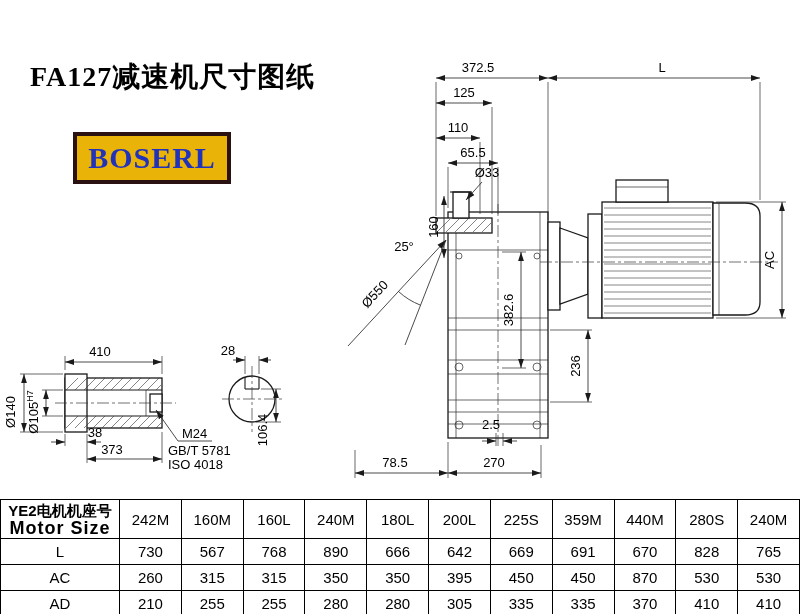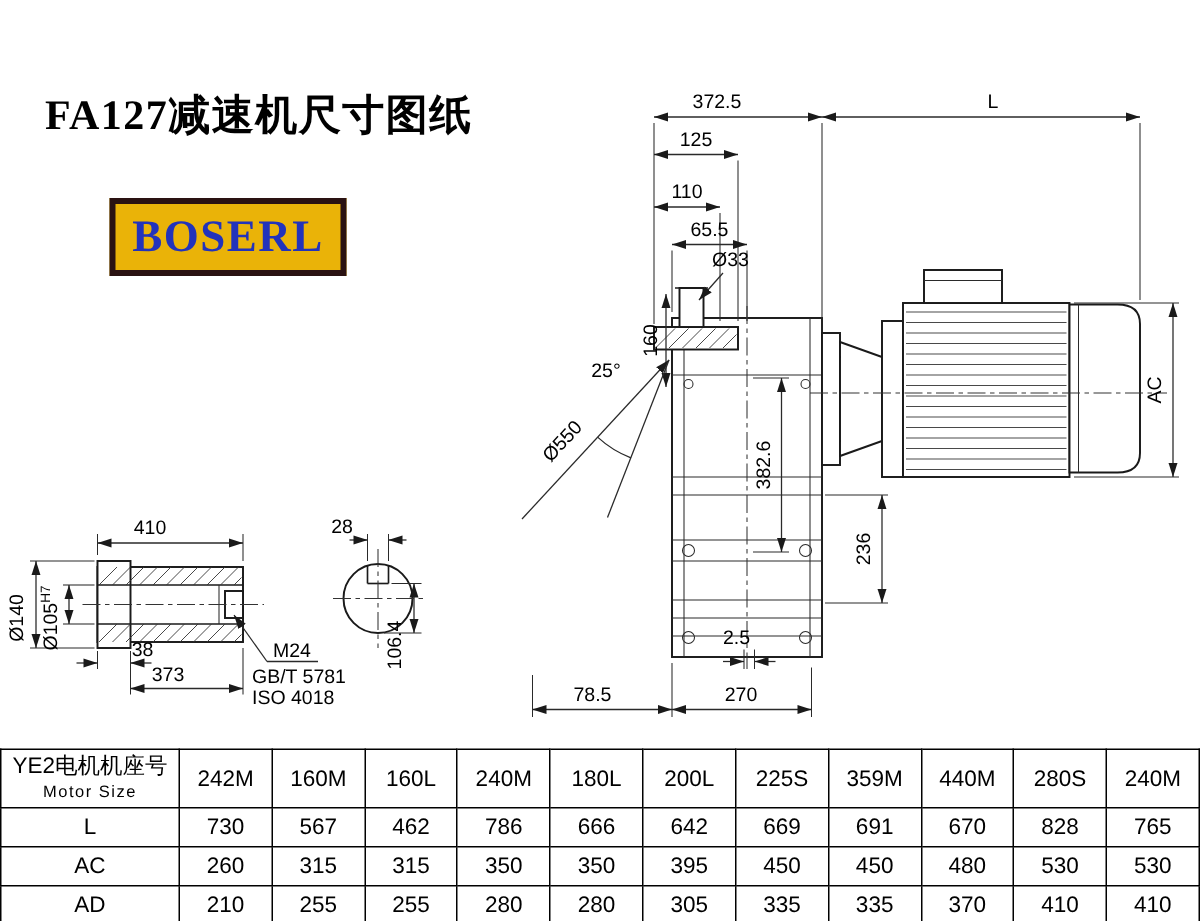--- a/index.html
+++ b/index.html
@@ -18,25 +18,25 @@
   .dim{stroke:#2a2a2a;stroke-width:0.85;fill:none;}
   .cl{stroke:#333;stroke-width:0.7;stroke-dasharray:12 3 3 3;fill:none;}
   .hatch line{stroke:#333;stroke-width:0.6;}
   .fins line{stroke:#222;stroke-width:0.55;}
   .dt{font-family:"Liberation Sans",sans-serif;font-size:13px;fill:#000;text-anchor:middle;}
   .dts{text-anchor:start;}
   #size-table{position:absolute;left:0;top:499px;width:800px;border-collapse:collapse;
               table-layout:fixed;background:#fff;}
   #size-table th,#size-table td{border:1.6px solid #000;text-align:center;padding:0;
               font-weight:normal;font-size:15px;font-family:"Liberation Sans",sans-serif;}
-  #size-table th:first-child{width:118px;}
+  #size-table th:first-child{width:118px;font-weight:bold;}
   #size-table tr[data-name="table-header-row"] th{height:38px;}
   #size-table tr[data-name="table-row"] td{height:25px;}
   .hcn{font-size:15px;line-height:18px;}
-  .hen{font-size:11px;line-height:17px;letter-spacing:1px;}
+  .hen{font-size:18px;line-height:17px;letter-spacing:1px;}
 </style>
 </head>
 <body>
 
 <div class="page" data-name="drawing-page">
 
   <div class="title" data-name="page-title">FA127减速机尺寸图纸</div>
 
   <div class="logo" data-name="boserl-logo">
     <span data-name="boserl-logo-text">BOSERL</span>
@@ -274,41 +274,41 @@
           <th data-name="motor-column-header">225S</th>
           <th data-name="motor-column-header">359M</th>
           <th data-name="motor-column-header">440M</th>
           <th data-name="motor-column-header">280S</th>
           <th data-name="motor-column-header">240M</th>
         </tr>
         <tr data-name="table-row">
           <td data-name="row-label">L</td>
           <td data-name="table-cell">730</td>
           <td data-name="table-cell">567</td>
-          <td data-name="table-cell">462</td>
-          <td data-name="table-cell">786</td>
+          <td data-name="table-cell">768</td>
+          <td data-name="table-cell">890</td>
           <td data-name="table-cell">666</td>
           <td data-name="table-cell">642</td>
           <td data-name="table-cell">669</td>
           <td data-name="table-cell">691</td>
           <td data-name="table-cell">670</td>
           <td data-name="table-cell">828</td>
           <td data-name="table-cell">765</td>
         </tr>
         <tr data-name="table-row">
           <td data-name="row-label">AC</td>
           <td data-name="table-cell">260</td>
           <td data-name="table-cell">315</td>
           <td data-name="table-cell">315</td>
           <td data-name="table-cell">350</td>
           <td data-name="table-cell">350</td>
           <td data-name="table-cell">395</td>
           <td data-name="table-cell">450</td>
           <td data-name="table-cell">450</td>
-          <td data-name="table-cell">480</td>
+          <td data-name="table-cell">870</td>
           <td data-name="table-cell">530</td>
           <td data-name="table-cell">530</td>
         </tr>
         <tr data-name="table-row">
           <td data-name="row-label">AD</td>
           <td data-name="table-cell">210</td>
           <td data-name="table-cell">255</td>
           <td data-name="table-cell">255</td>
           <td data-name="table-cell">280</td>
           <td data-name="table-cell">280</td>

